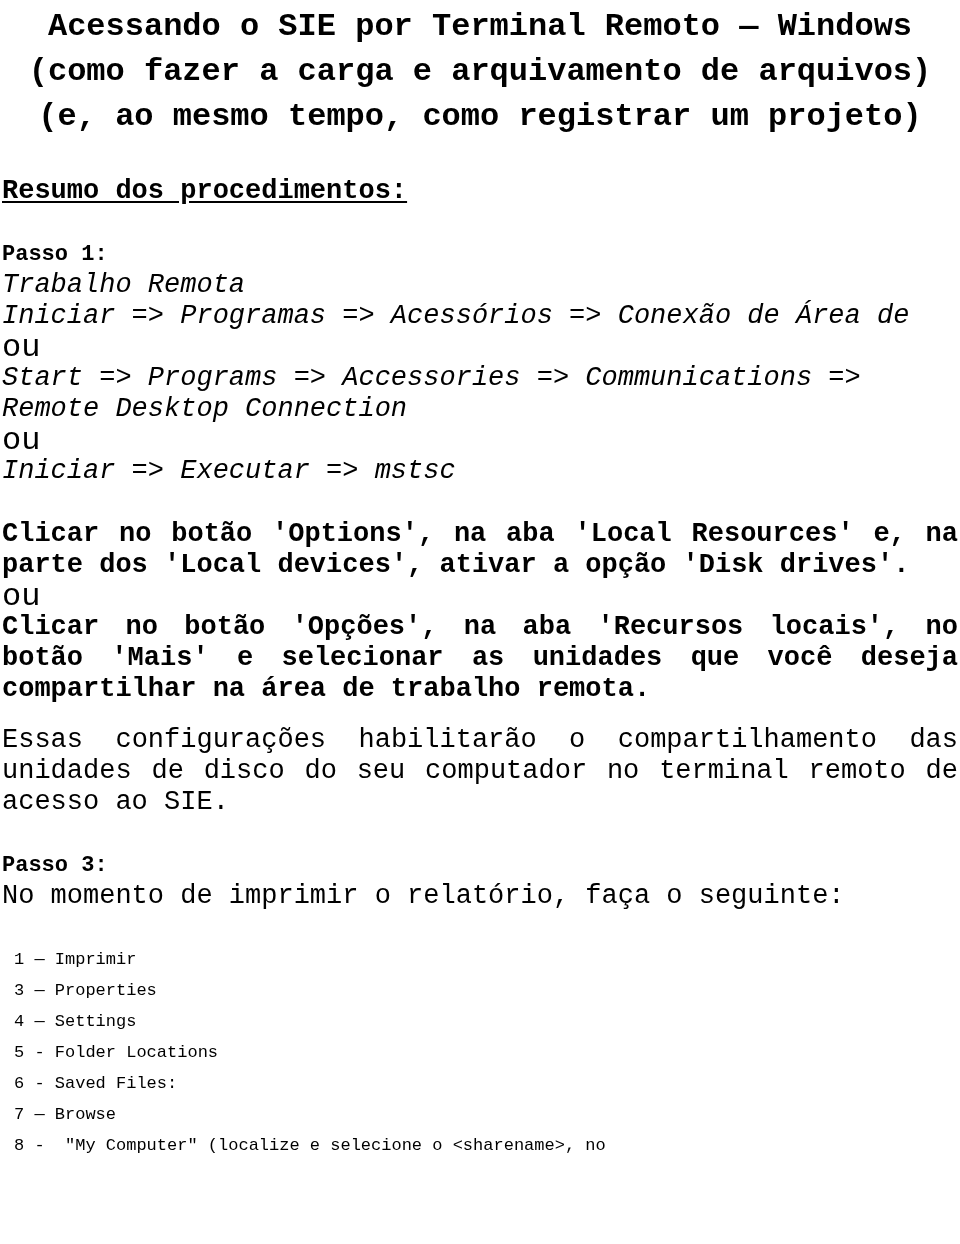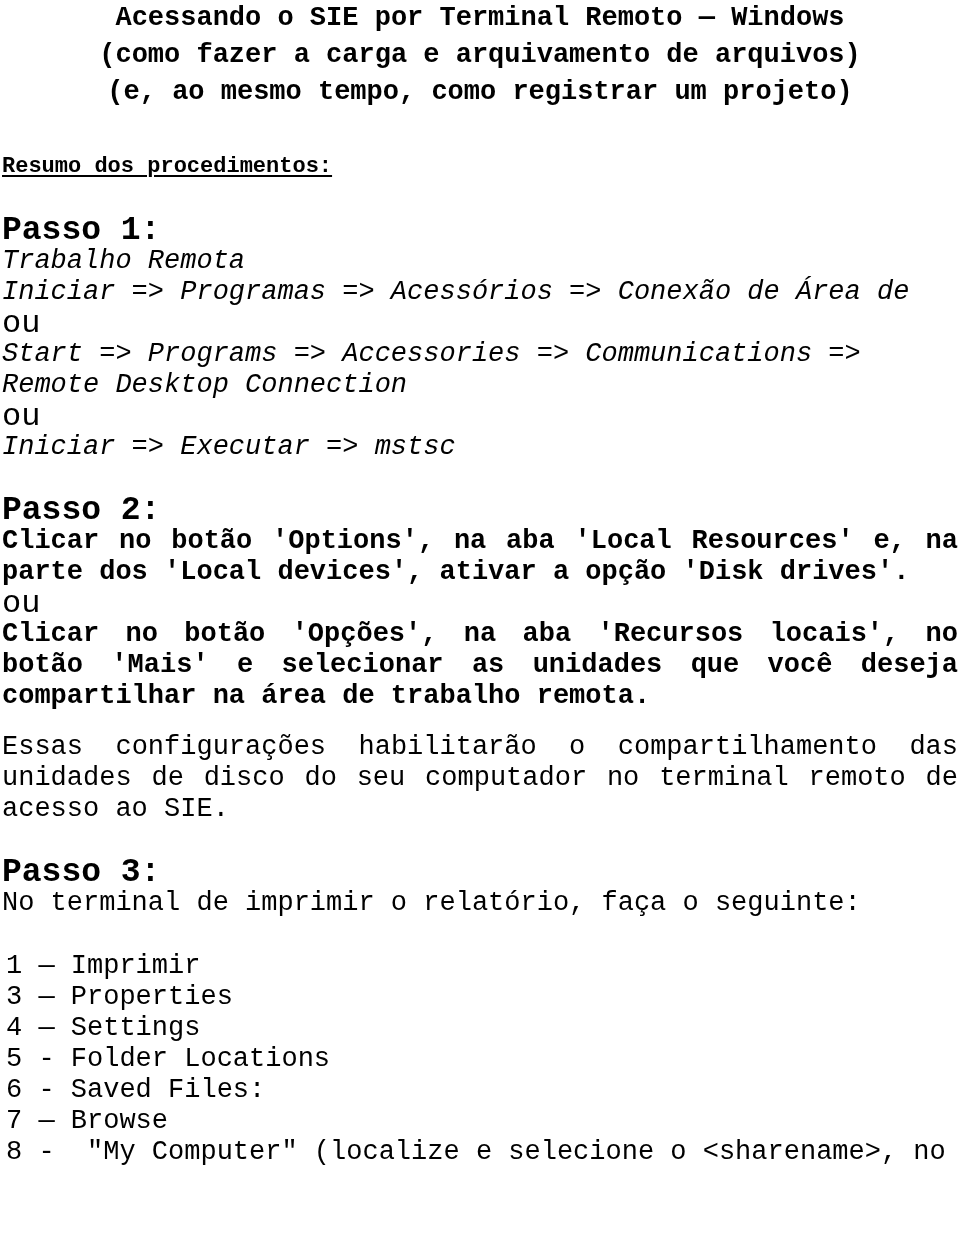--- a/index.html
+++ b/index.html
@@ -23,44 +23,45 @@
     padding: 0;
     box-sizing: border-box;
   }
 
   
   .title-block {
     padding-top: 0px;
     text-align: center;
   }
   .title-line {
-    font-size: 27px;
+    font-size: 32px;
     line-height: 37px;
     font-weight: bold;
     letter-spacing: 0px;
     white-space: nowrap;
+    margin-top: 8px;
   }
 
   
   .gap-lg { height: 40px; }
   .gap-md { height: 32px; }
   .gap-sm { height: 20px; }
 
   .heading-underline {
-    font-size: 22px;
+    font-size: 27px;
     line-height: 32px;
     font-weight: bold;
     text-decoration: underline;
     text-underline-offset: 3px;
     margin-left: 2px;
     display: inline-block;
   }
 
   .step-label {
-    font-size: 33px;
+    font-size: 22px;
     line-height: 31px;
     font-weight: bold;
     margin-left: 2px;
   }
 
   .para {
     font-size: 27px;
     line-height: 31px;
     margin-left: 2px;
     margin-right: 2px;
@@ -72,23 +73,23 @@
   .para.italic { font-style: italic; }
 
   .plain-line {
     font-size: 32px;
     line-height: 31px;
     margin-left: 2px;
     text-align: left;
   }
 
   .list-line {
-    font-size: 27px;
+    font-size: 17px;
     line-height: 31px;
-    margin-left: 6px;
+    margin-left: 14px;
     margin-right: 2px;
     text-align: left;
     white-space: pre-wrap;
   }
   .list-line.justified {
     text-align: justify;
     text-justify: inter-word;
   }
 
   b.strong { font-weight: bold; }
@@ -117,36 +118,35 @@
   <div class="para italic nojust">Trabalho Remota</div>
   <div class="para italic nojust">Iniciar =&gt; Programas =&gt; Acessórios =&gt; Conexão de Área de</div>
   <div class="plain-line">ou</div>
   <div class="para italic nojust">Start =&gt; Programs =&gt; Accessories =&gt; Communications =&gt;</div>
   <div class="para italic nojust">Remote Desktop Connection</div>
   <div class="plain-line">ou</div>
   <div class="para italic nojust">Iniciar =&gt; Executar =&gt; mstsc</div>
 
   <div class="gap-md"></div>
 
-  <div class="step-label">Passo 2:</div>
 
   <div class="para"><span class="reg">Clicar no botão '</span><b class="strong">Options</b><span class="reg">', na aba '</span><b class="strong">Local Resources</b><span class="reg">' e, na parte dos '</span><b class="strong">Local devices</b><span class="reg">', ativar a opção '</span><b class="strong">Disk drives</b><span class="reg">'.</span></div>
 
   <div class="plain-line">ou</div>
 
   <div class="para"><span class="reg">Clicar no botão '</span><b class="strong">Opções</b><span class="reg">', na aba '</span><b class="strong">Recursos locais</b><span class="reg">', no botão '</span><b class="strong">Mais</b><span class="reg">' e selecionar as unidades que você deseja compartilhar na área de trabalho remota.</span></div>
 
   <div class="gap-sm"></div>
 
   <div class="para">Essas configurações habilitarão o compartilhamento das unidades de disco do seu computador no terminal remoto de acesso ao SIE.</div>
 
   <div class="gap-md"></div>
 
   <div class="step-label">Passo 3:</div>
-  <div class="para nojust">No terminal de imprimir o relatório, faça o seguinte:</div>
+  <div class="para nojust">No momento de imprimir o relatório, faça o seguinte:</div>
 
   <div class="gap-md"></div>
 
   <div class="list-line">1 — Imprimir</div>
   <div class="list-line">3 — Properties</div>
   <div class="list-line">4 — Settings</div>
   <div class="list-line">5 - Folder Locations</div>
   <div class="list-line">6 - Saved Files:</div>
   <div class="list-line">7 — Browse</div>
   <div class="list-line justified">8 -  "My Computer" (localize e selecione o &lt;sharename&gt;, no</div>

